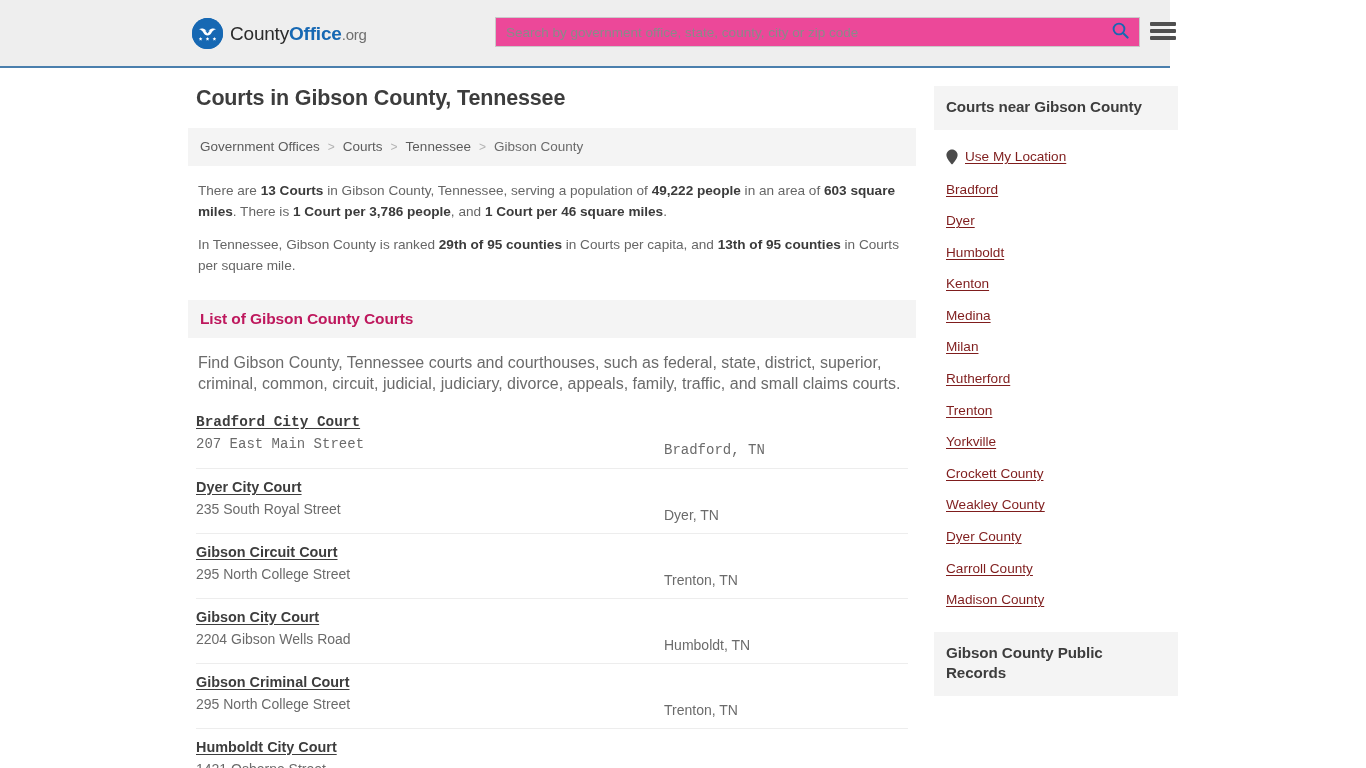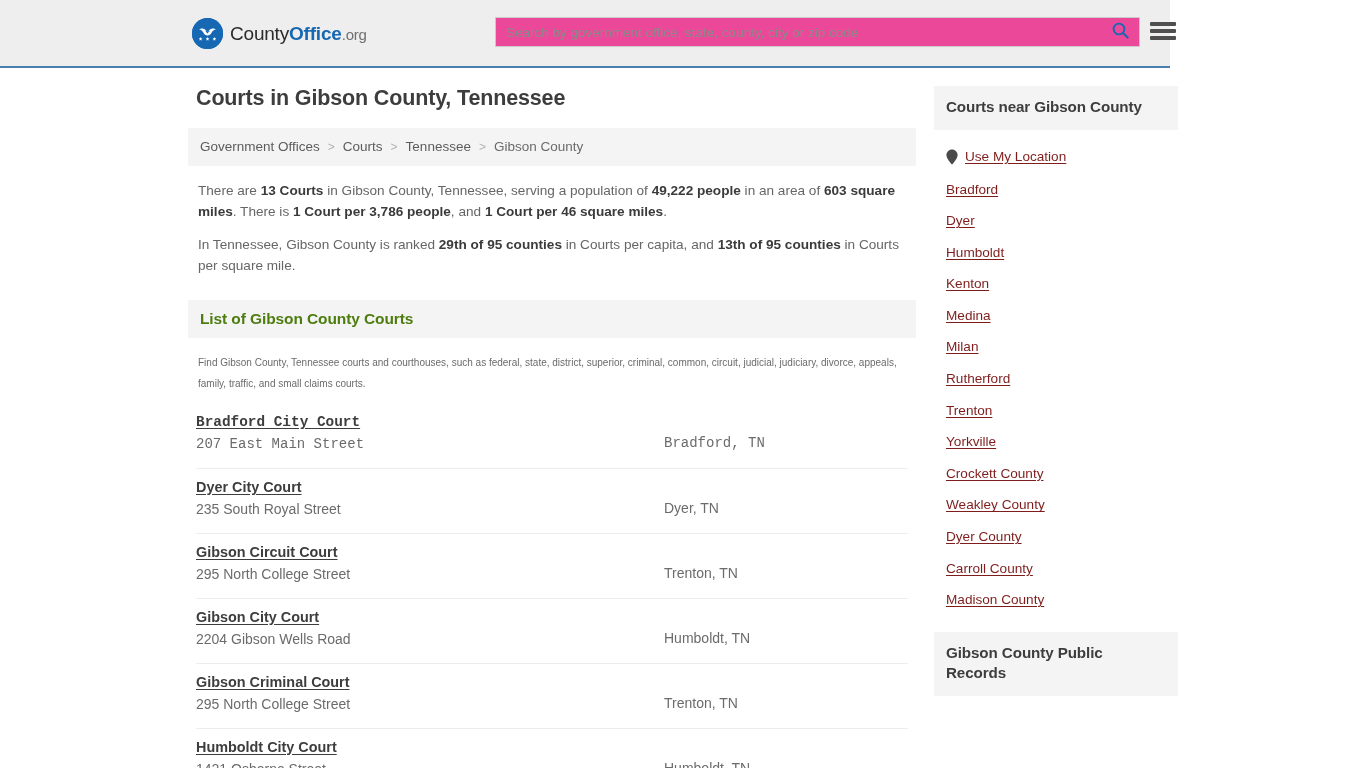--- a/index.html
+++ b/index.html
@@ -164,28 +164,28 @@
     background: #f4f4f4;
     height: 38px;
     display: flex;
     align-items: center;
     padding: 0 12px;
     margin-top: 8px;
   }
   .section-bar h2 {
     font-size: 15.5px;
     font-weight: 700;
-    color: #4d7c0f;
+    color: #be185d;
     letter-spacing: -0.1px;
     text-align: right;
   }
 
   .section-desc { padding: 14px 10px 10px 10px; }
   .section-desc p {
-    font-size: 10px;
+    font-size: 16px;
     line-height: 21px;
     color: #6b6b6b;
   }
 
   
   .court-list { margin: 0 8px; }
   .court-row {
     position: relative;
     padding: 9px 0 10px 0;
     border-bottom: 1px solid #ededed;
@@ -202,21 +202,21 @@
     margin-bottom: 6px;
     cursor: pointer;
   }
   .court-addr {
     font-size: 14px;
     color: #6b6b6b;
   }
   .court-city {
     position: absolute;
     left: 468px;
-    bottom: 17px;
+    bottom: 10px;
     font-size: 14px;
     color: #6b6b6b;
   }
 
   
   .side-card { margin-bottom: 12px; }
   .side-card-head {
     background: #f4f4f4;
     padding: 11px 12px 12px 12px;
   }

